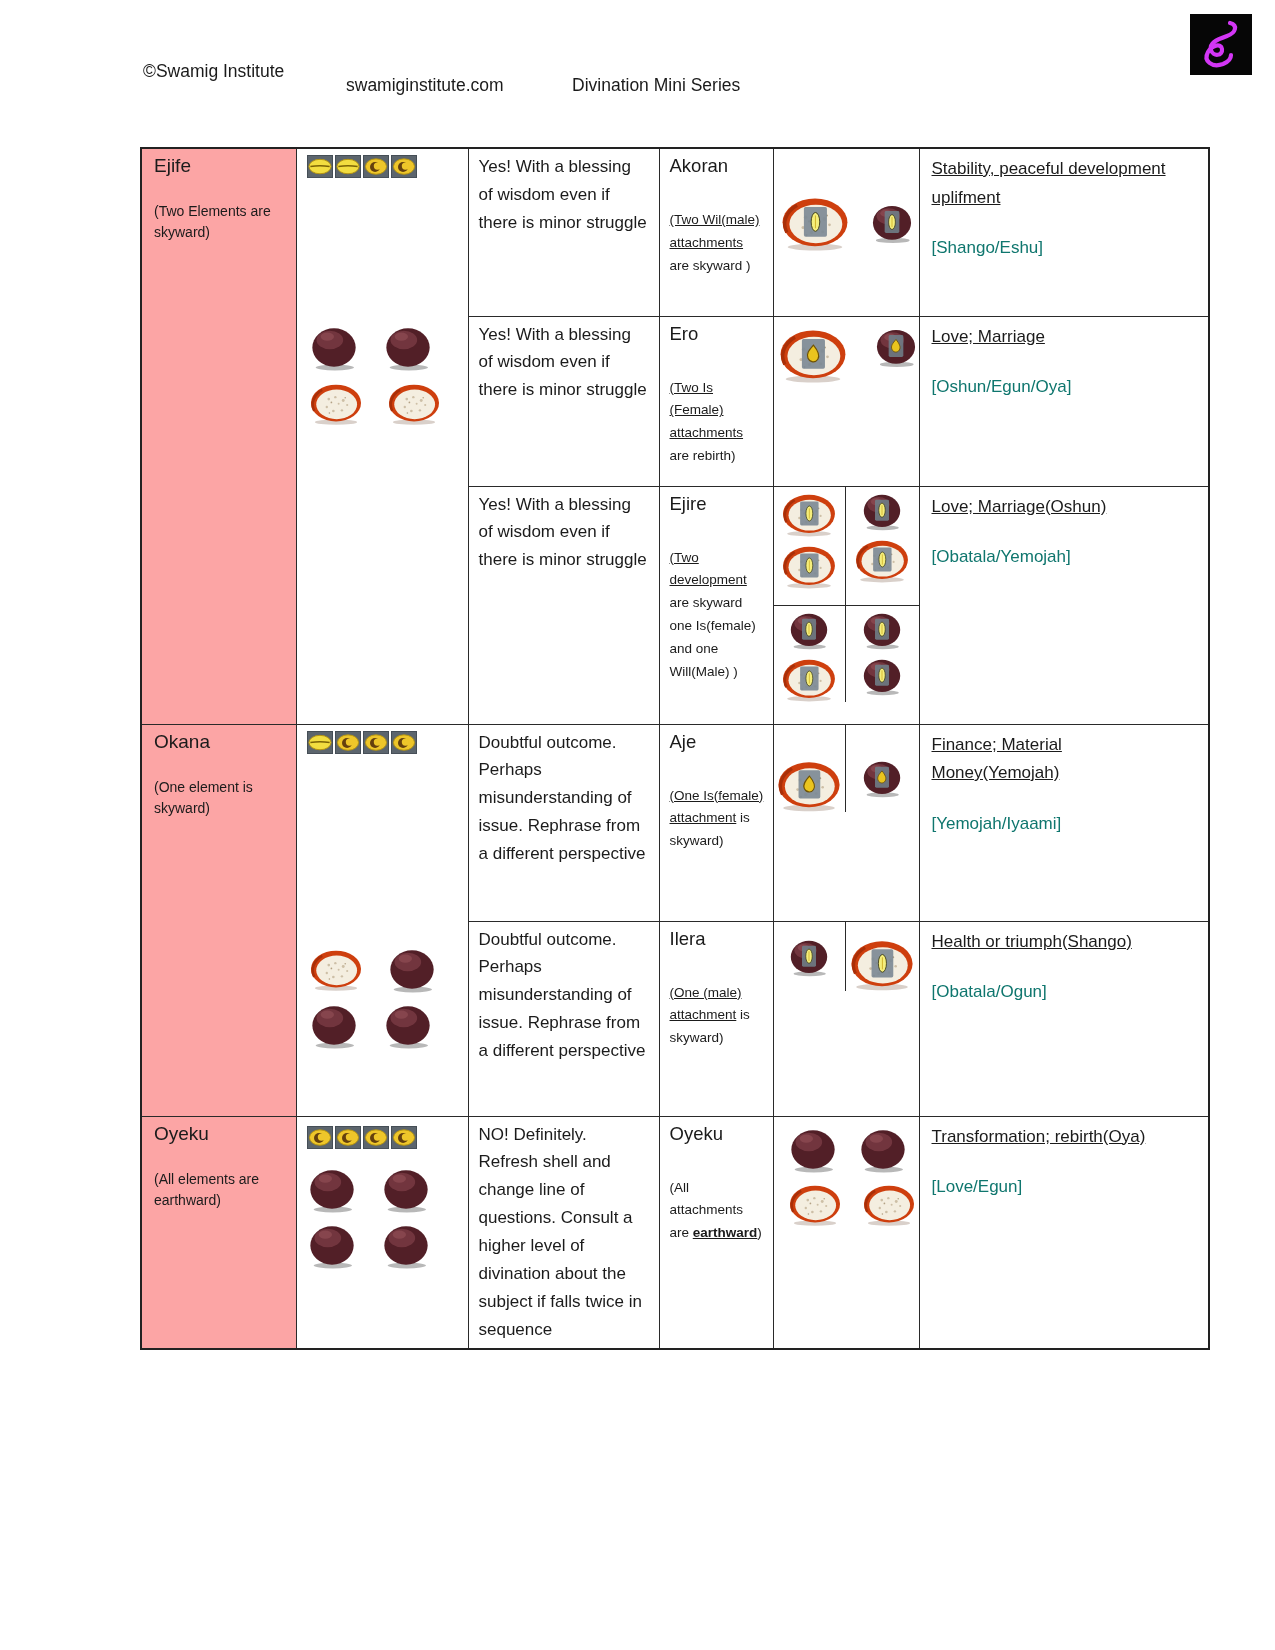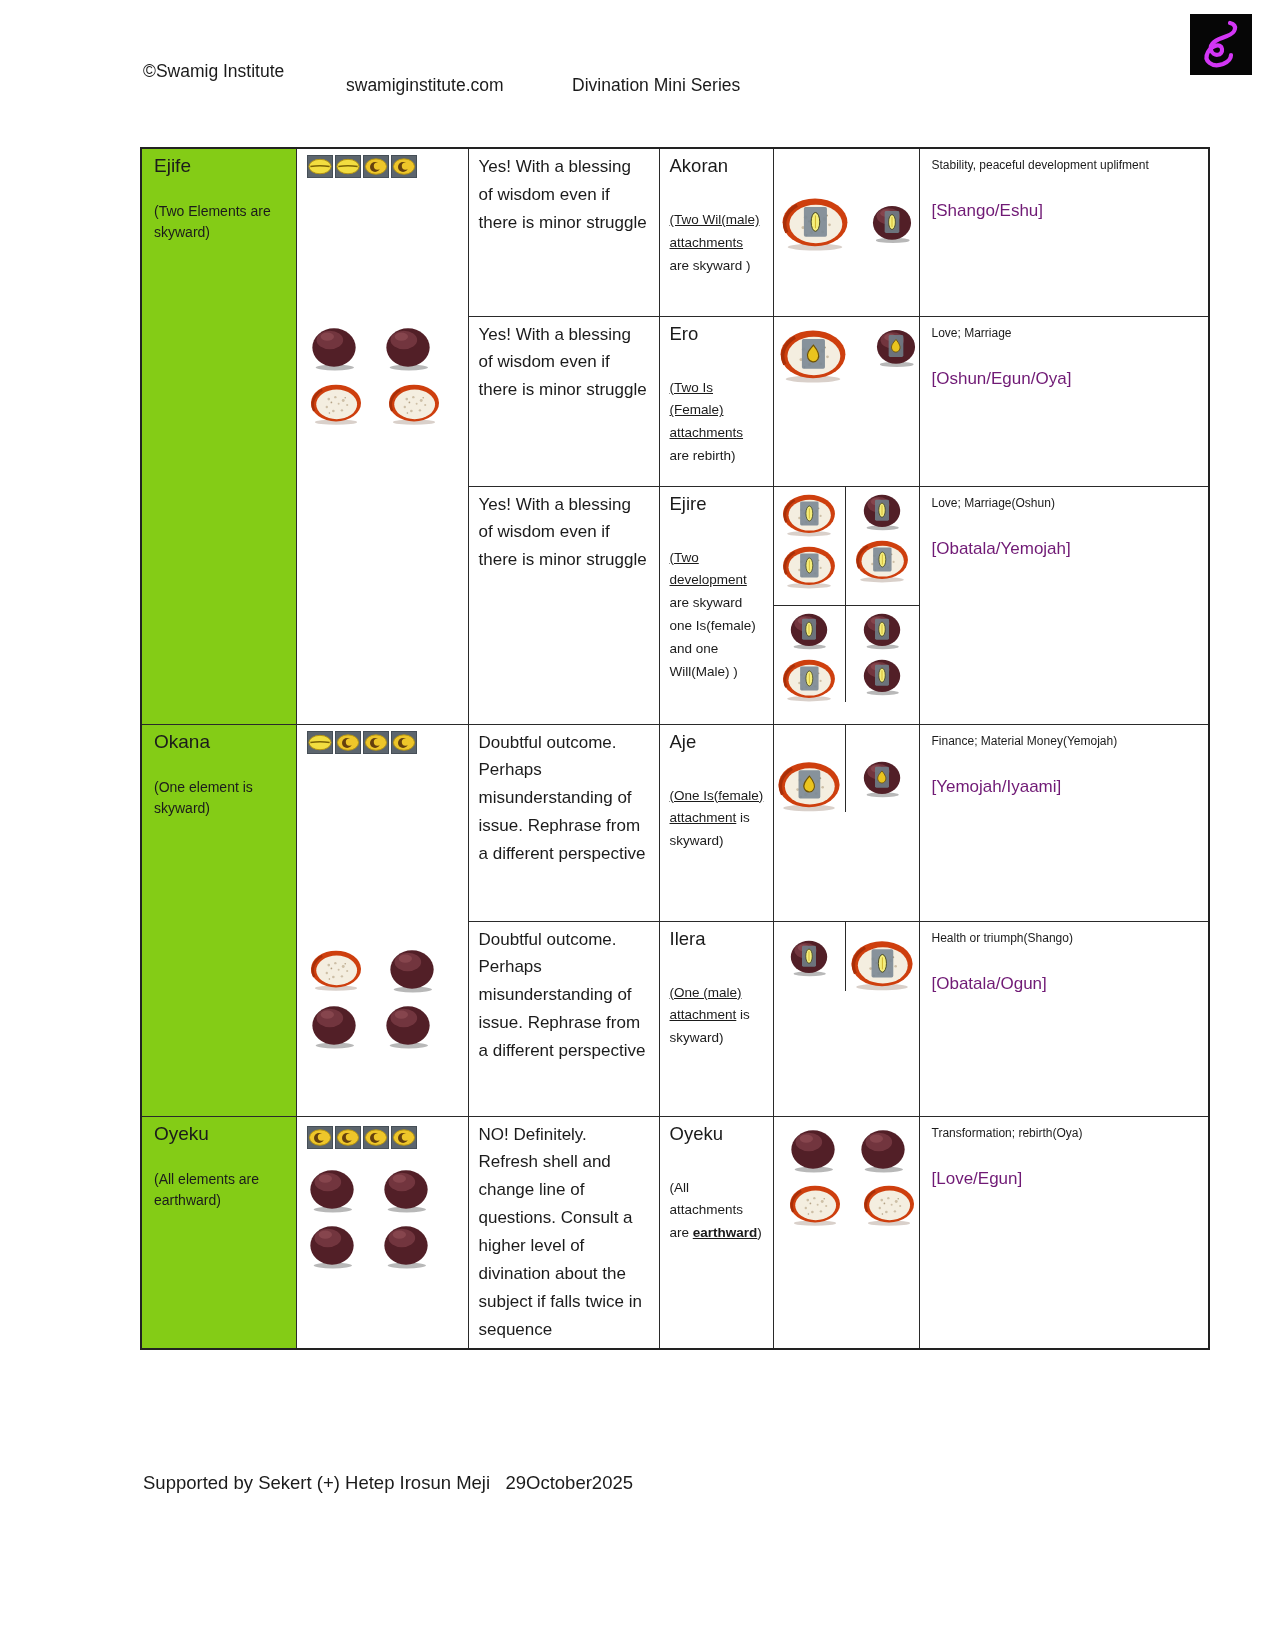--- a/index.html
+++ b/index.html
@@ -8,21 +8,21 @@
   
   .hdr-copy{position:absolute;left:143px;top:61px;font-size:17.5px;}
   .hdr-site{position:absolute;left:346px;top:75px;font-size:17.5px;}
   .hdr-series{position:absolute;left:572px;top:75px;font-size:17.5px;}
   .logo{position:absolute;left:1190px;top:14px;width:62px;height:61px;background:#060606;}
   .logo svg{display:block;width:100%;height:100%;}
   
   table.div-table{position:absolute;left:140px;top:147px;border-collapse:collapse;table-layout:fixed;
         width:1068px;border:2px solid #222;}
   td{border:1px solid #2a2a2a;vertical-align:top;padding:0;overflow:hidden;}
-  .name-cell{background:#84cc16;padding:4px 12px;}
+  .name-cell{background:#fca5a5;padding:4px 12px;}
   .gname{font-size:19px;padding-top:2px;}
   .gnote{font-size:14px;margin-top:24px;line-height:1.5;}
   .throw-cell{position:relative;background:#fff;}
   .strip{position:absolute;left:10px;top:6px;display:flex;gap:2px;}
   .t-oyeku .strip{top:9px;}
   .throw-grid{position:absolute;display:flex;flex-direction:column;gap:10px;}
   .t-ejife .throw-grid{left:12px;top:176px;}
   .t-okana .throw-grid{left:12px;top:222px;}
   .t-oyeku .throw-grid{left:10px;top:50px;}
   .throw-grid .shrow{display:flex;gap:24px;align-items:center;}
@@ -42,22 +42,22 @@
   .qc2{border-bottom:1px solid #2a2a2a;}
   .qc3{border-right:1px solid #2a2a2a;}
   .split{height:100%;display:grid;grid-template-columns:1fr 1fr;}
   .split .sc{display:flex;justify-content:center;align-items:flex-start;}
   .split .sc:first-child{border-right:1px solid #2a2a2a;}
   .sp-aje .sc{padding-top:34px;}
   .sp-ilera .sc{padding-top:16px;}
   .res-grid{display:flex;flex-direction:column;gap:10px;padding:10px 0 0 14px;}
   .res-grid .shrow{display:flex;gap:20px;}
   .meaning-cell{padding:4px 12px;}
-  .mean{font-size:12px;line-height:1.68;max-width:245px;padding-top:2px;}
-  .orisha{color:#701a75;margin-top:26px;font-size:17px;}
+  .mean{font-size:17px;line-height:1.68;max-width:245px;padding-top:2px;text-decoration:underline;}
+  .orisha{color:#0f766e;margin-top:26px;font-size:17px;}
   
   .shell{display:inline-block;line-height:0;}
   .shell svg{display:block;}
   .strip .shell svg{width:26px;height:auto;}
   .throw-grid .shell.red svg{width:54px;}
   .throw-grid .shell.dark svg{width:50px;}
   .res-row .shell.red svg{width:70px;}
   .res-row .shell.dark svg{width:44px;}
   .quad .shell.red svg{width:56px;}
   .quad .shell.dark svg{width:42px;}
@@ -875,14 +875,13 @@
             </div>
       </td>
       <td class="meaning-cell">
         <div class="mean">Transformation; rebirth(Oya)</div>
         <div class="orisha">[Love/Egun]</div>
       </td>
     </tr>
   </tbody>
     </table>
 
-  <div class="footer">Supported by Sekert (+) Hetep Irosun Meji   29October2025</div>
 </div>
 
 </body></html>

